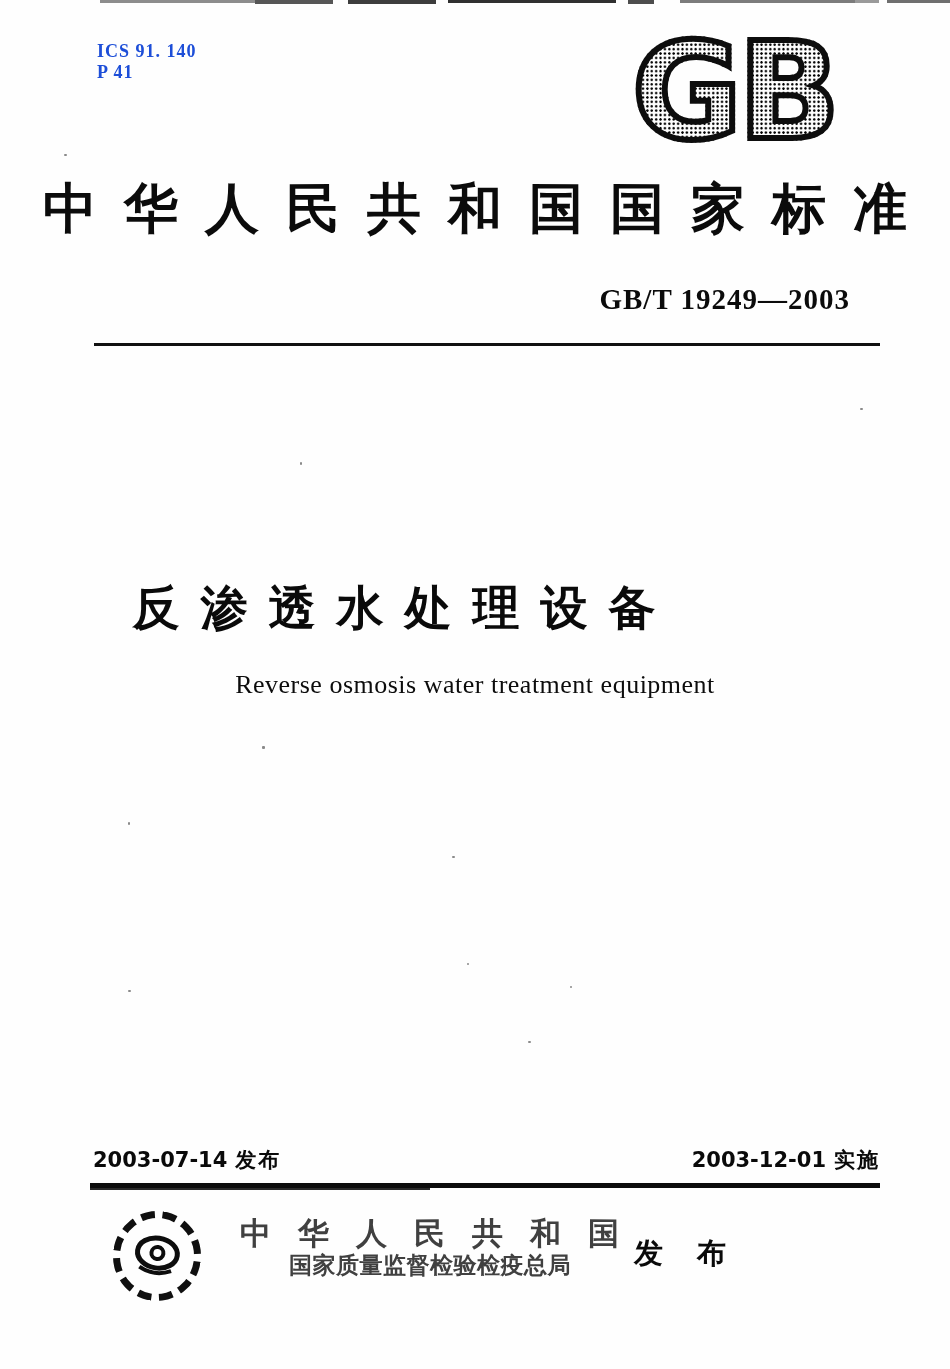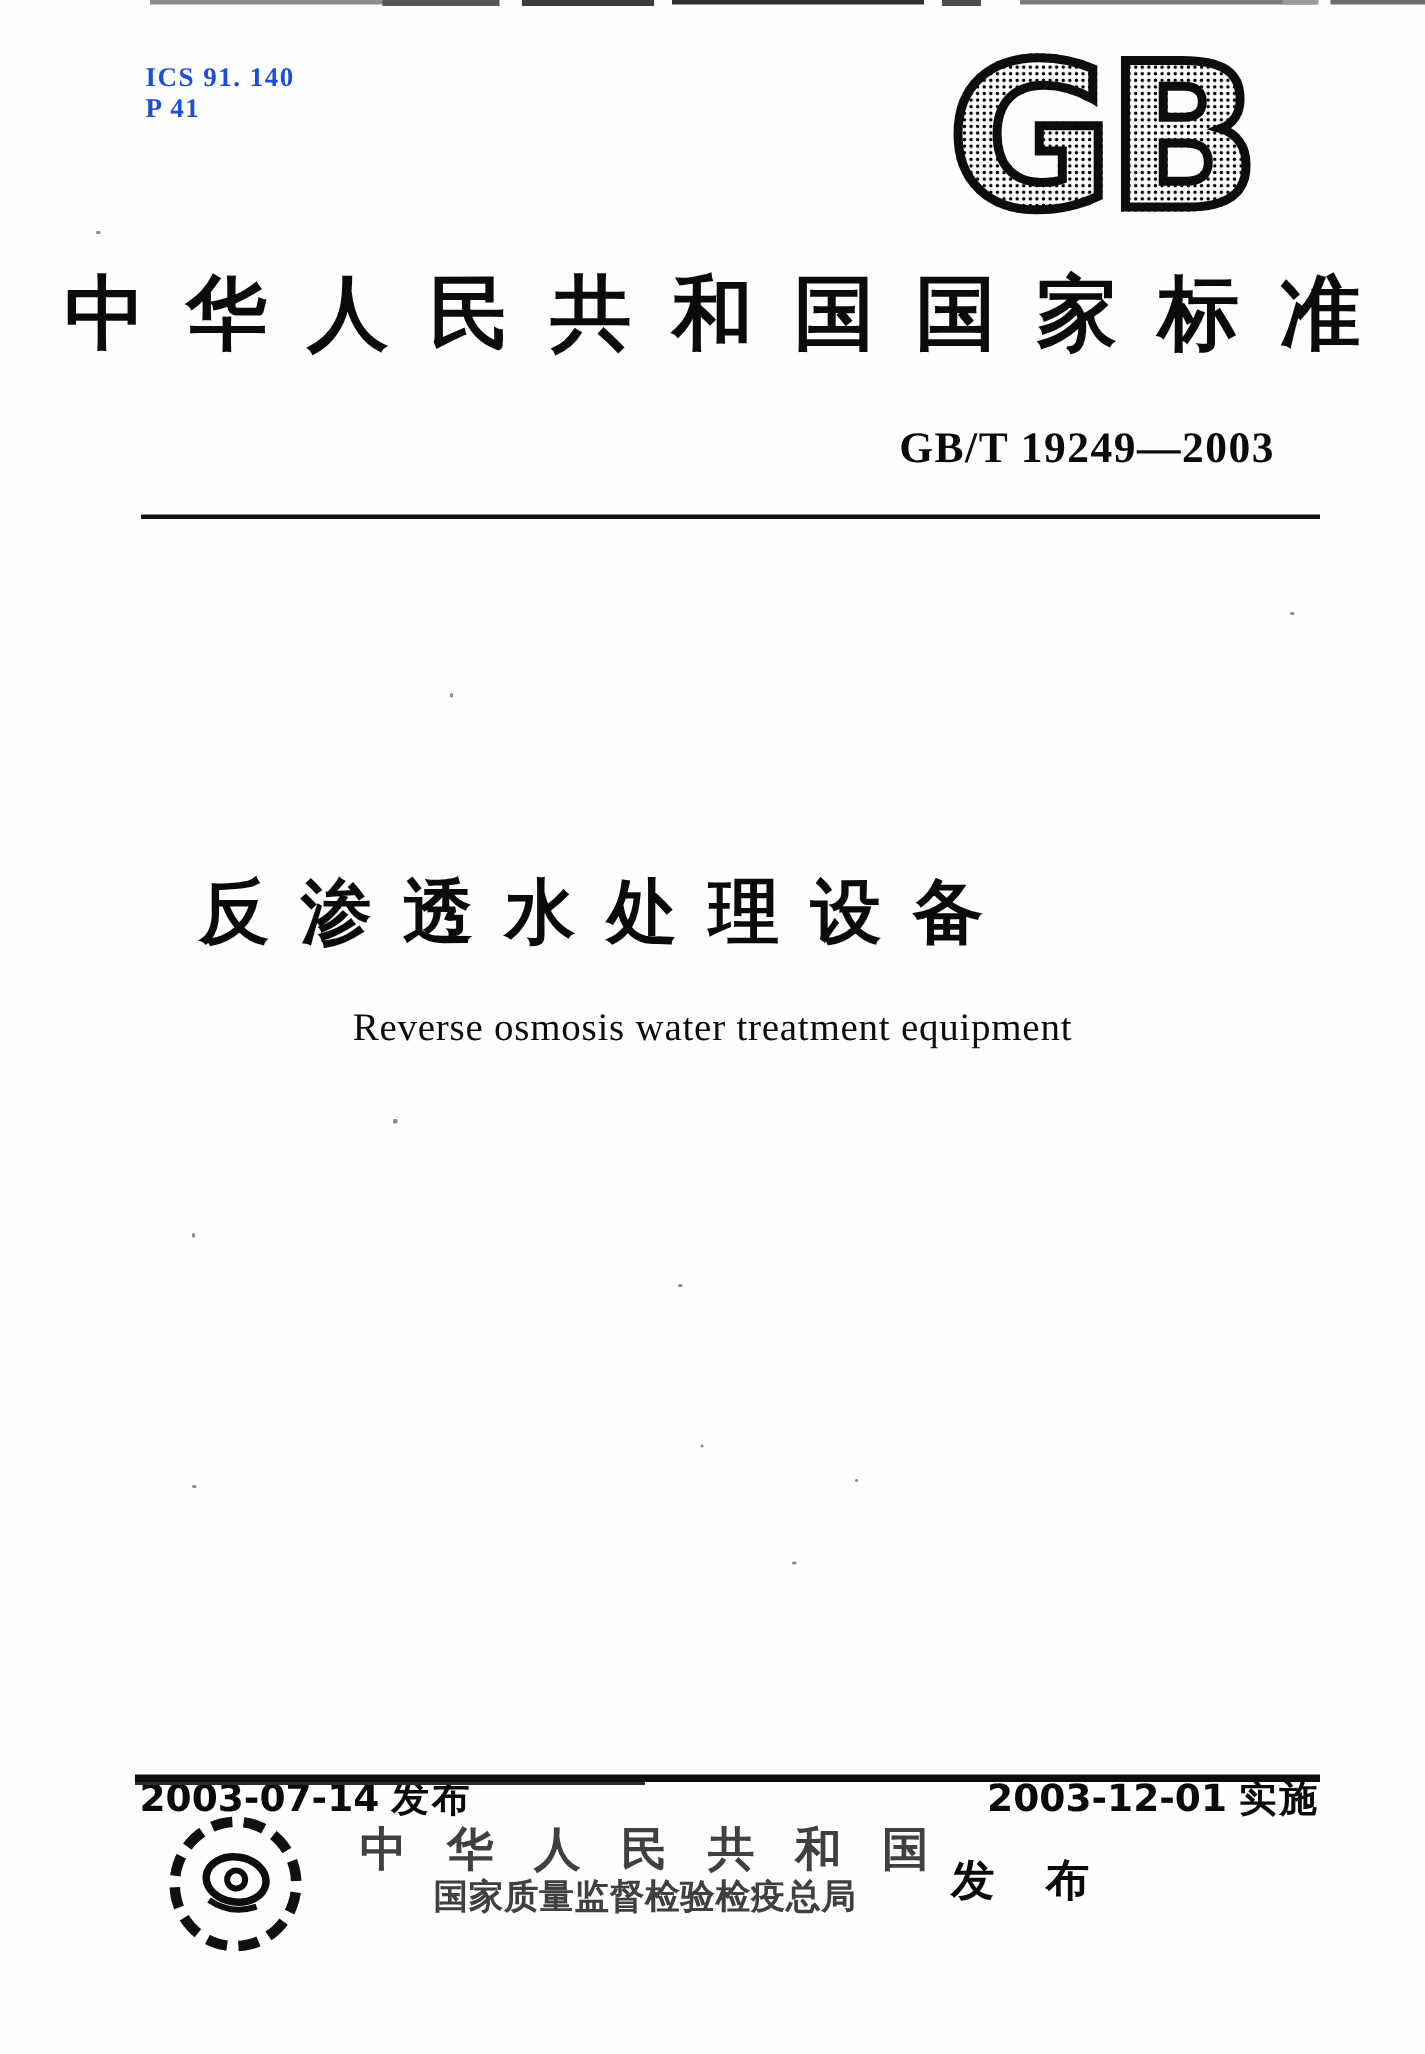--- a/index.html
+++ b/index.html
@@ -65,21 +65,21 @@
 
   .rule-thin {
     position: absolute; left: 94px; top: 343px; width: 786px; height: 3px;
     background: #111;
   }
 
   
   .main-title {
     position: absolute; left: 0; top: 582px; width: 788px;
     text-align: center;
-    font-family: Liberation Sans, sans-serif;
+    font-family: Liberation Serif, serif;
     font-weight: bold; font-size: 47px; line-height: 52px;
     letter-spacing: 21px; text-indent: 21px;
     white-space: nowrap;
     color: #0a0a0a;
   }
 
   
   .sub-title {
     position: absolute; left: 0; top: 670px; width: 950px;
     text-align: center;
@@ -87,24 +87,23 @@
     font-weight: normal; font-size: 26px;
     letter-spacing: 0.5px;
     color: #0c0c0c;
   }
 
   
   .date-row {
     position: absolute; left: 93px; top: 1146px; width: 787px;
     display: flex; justify-content: space-between; align-items: flex-start;
     font-family: "DejaVu Sans", sans-serif;
-    font-weight: bold; font-size: 25px;
-    color: #0a0a0a;
-    white-space: nowrap;
-    margin-top: 36px;
+    font-weight: bold; font-size: 21px;
+    color: #0a0a0a;
+    white-space: nowrap;
   }
   .date-row .date-label { margin-left: 8px; letter-spacing: 2px; }
 
   .rule-thick {
     position: absolute; left: 90px; top: 1183px; width: 790px; height: 5px;
     background: #0c0c0c;
   }
   .rule-thick::after {
     content: ""; position: absolute; left: 0; top: 5px; width: 340px; height: 2px;
     background: #2a2a2a;

